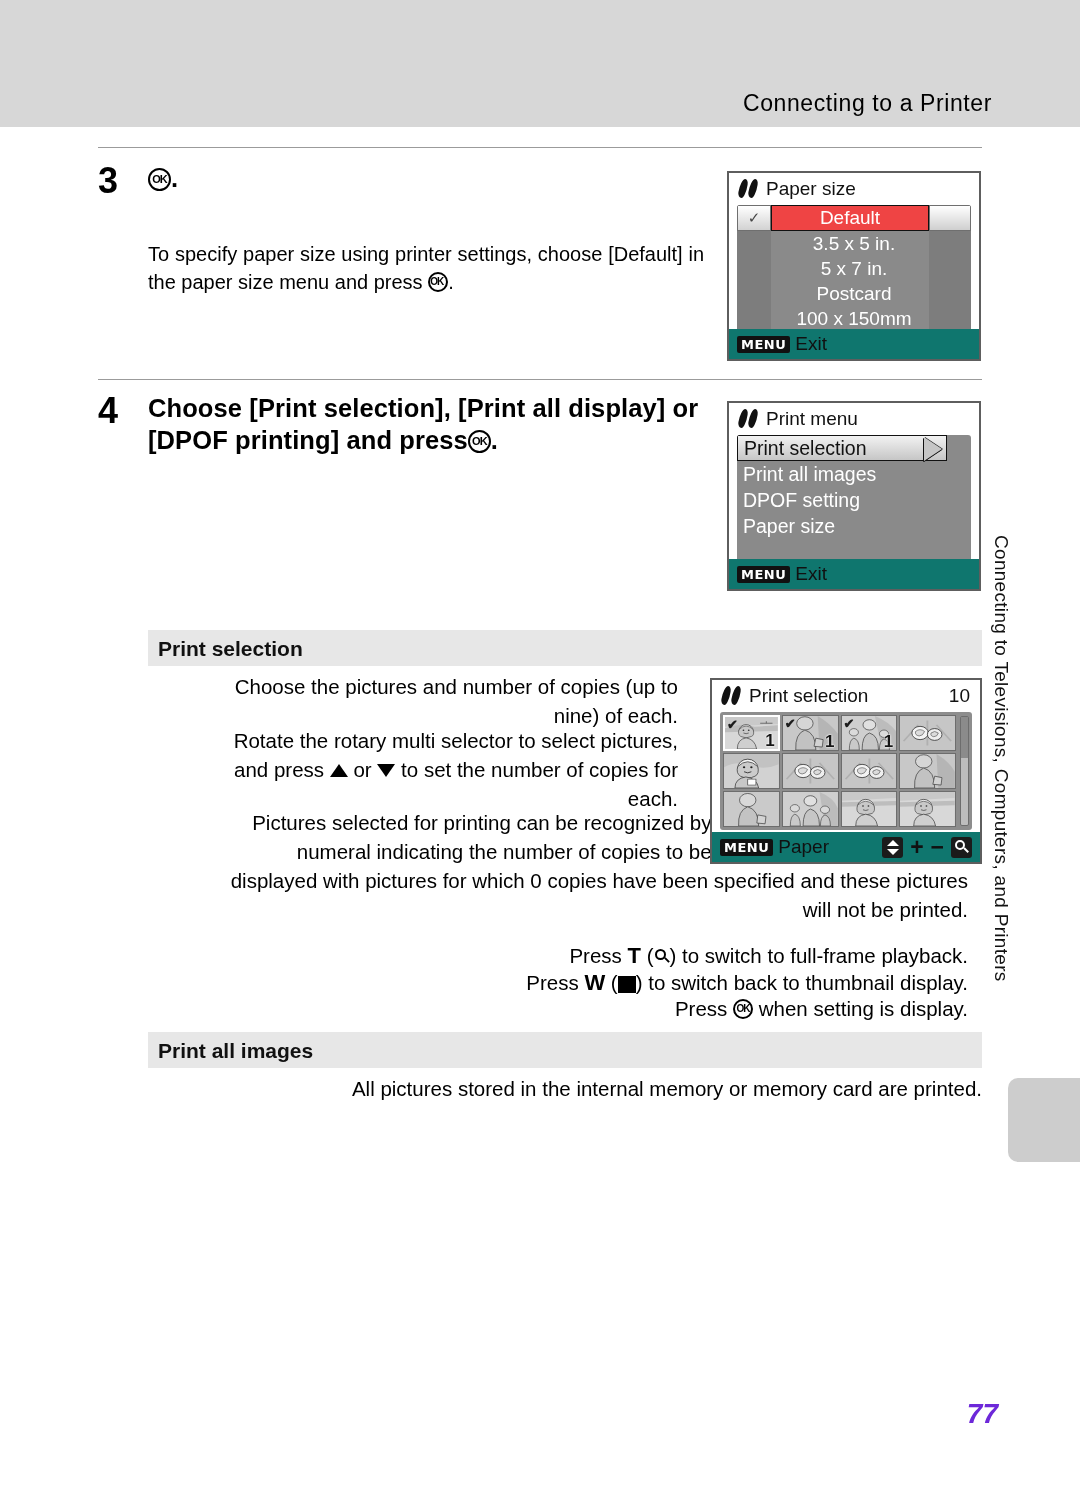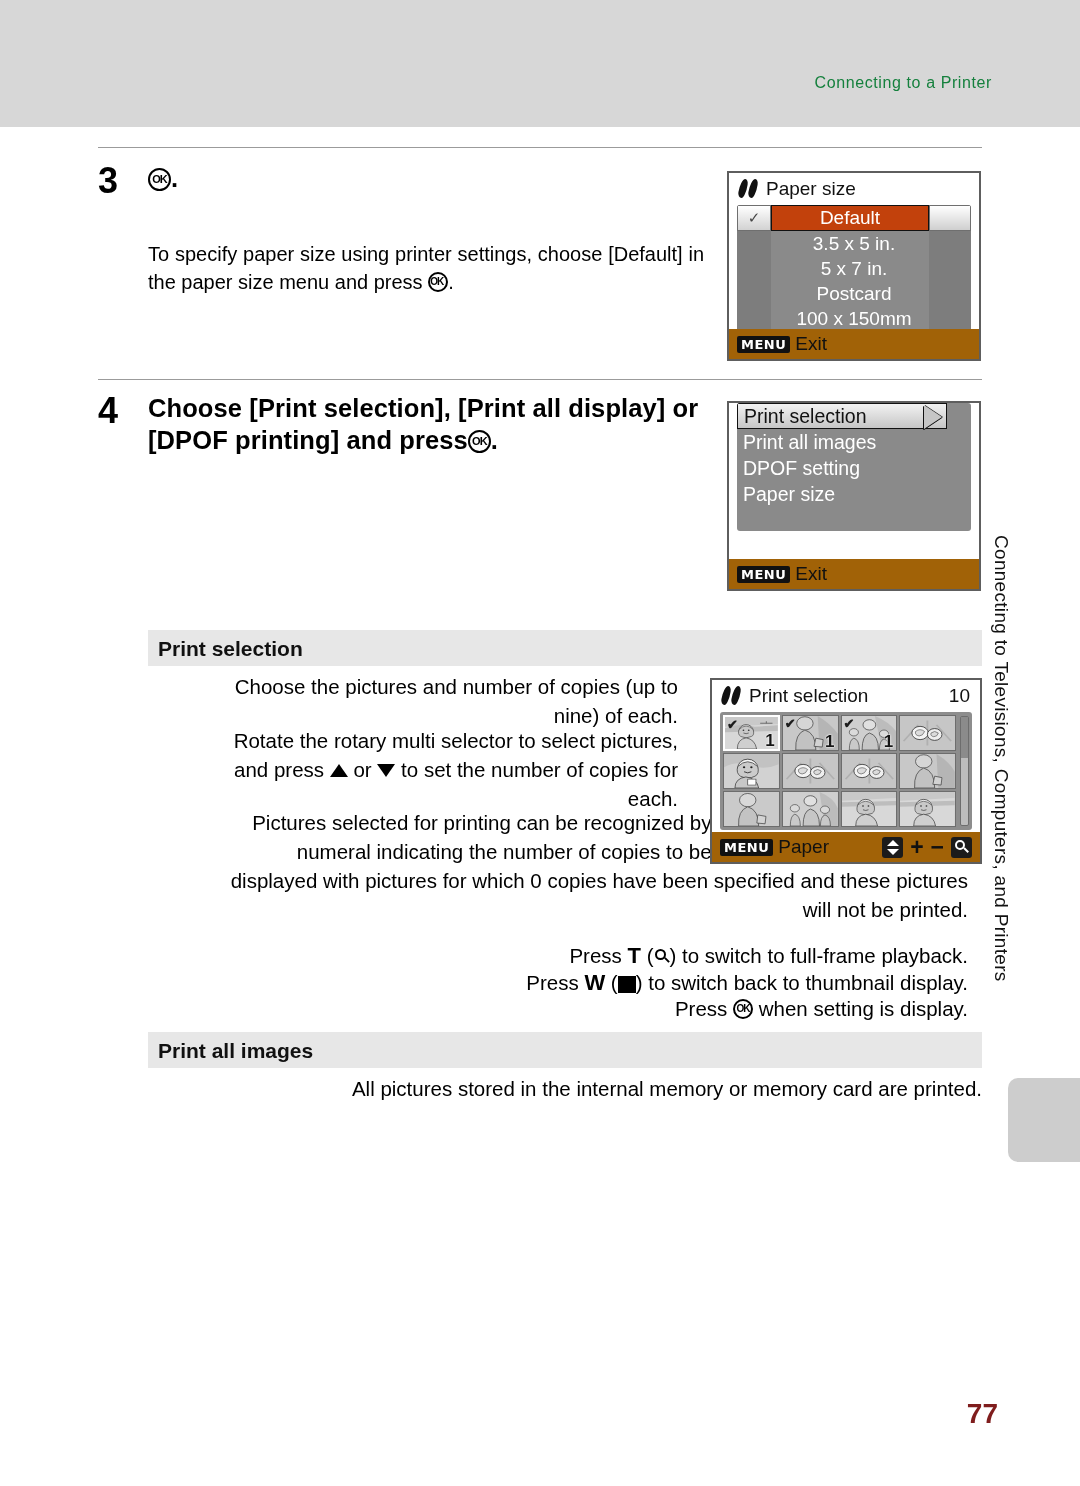--- a/index.html
+++ b/index.html
@@ -20,24 +20,24 @@
   .header-band {
     position: absolute;
     left: 0; top: 0;
     width: 1080px;
     height: 127px;
     background: #d7d7d7;
   }
   .header-title {
     position: absolute;
     right: 88px;
-    top: 74px;
-    font-size: 16px;
+    top: 90px;
+    font-size: 23px;
     letter-spacing: 0.6px;
-    color: #15803d;
+    color: #000000;
   }
 
   
   .side-tab-text {
     position: absolute;
     left: 1012px;
     top: 535px;
     width: 520px;
     transform: rotate(90deg);
     transform-origin: 0 0;
@@ -261,21 +261,21 @@
     border: 1px solid #6f6f6f;
     box-sizing: border-box;
     display: flex; align-items: center; justify-content: center;
     font-size: 15px;
     color: #444;
     flex: none;
   }
   .ps-sel-label {
     flex: 1;
     height: 26px;
-    background: #c2410c;
+    background: #ef4444;
     border: 1.6px solid #111;
     box-sizing: border-box;
     color: #fff;
     font-size: 19px;
     display: flex; align-items: center; justify-content: center;
   }
   .ps-sel-right {
     width: 42px; height: 26px;
     background: linear-gradient(#ffffff,#cfcfcf);
     border: 1px solid #6f6f6f;
@@ -335,21 +335,21 @@
     z-index: 3;
   }
 
   .lcd-footer {
     position: absolute;
     left: 0; right: 0; bottom: 0;
     height: 30px;
     display: flex;
     align-items: center;
     padding-left: 8px;
-    background: #a16207;
+    background: #0f766e;
     font-size: 19px;
     color: #111;
   }
   .menu-btn {
     display: inline-block;
     background: #111;
     color: #fff;
     font-size: 13px;
     font-weight: bold;
     letter-spacing: 0.5px;
@@ -481,21 +481,22 @@
     background: #8b8b8b;
   }
 
   
   .page-num {
     position: absolute;
     right: 82px;
     top: 1398px;
     font-size: 28px;
     font-weight: bold;
-    color: #7f1d1d;
+    font-style: italic;
+    color: #6d28d9;
   }
 </style>
 </head>
 <body>
 
 <div class="header-band"></div>
 <div class="header-title">Connecting to a Printer</div>
 
 <div class="side-tab-text">Connecting to Televisions, Computers, and Printers</div>
 <div class="side-tab-block"></div>
@@ -533,20 +534,24 @@
     <span>Exit</span>
   </div>
 </div>
 
 <div class="step-num" style="left:98px; top:393px;">4</div>
 <div class="step-head" style="left:148px; top:392px; width:560px;">
   <span>Choose [Print selection], [Print all display] or [DPOF printing] and press</span><span class="ok-btn"></span><span>.</span>
 </div>
 
 <div class="lcd" style="left:727px; top:401px; width:254px; height:190px;">
+  <div class="lcd-title">
+    <span class="pb-icon"></span>
+    <span>Print menu</span>
+  </div>
   <div class="lcd-menu" style="height:128px; padding-top:0;">
     <div class="pm-item selected">
       <span>Print selection</span>
       <span class="pm-arrow"></span>
     </div>
     <div class="pm-item">
       <span>Print all images</span>
     </div>
     <div class="pm-item">
       <span>DPOF setting</span>

